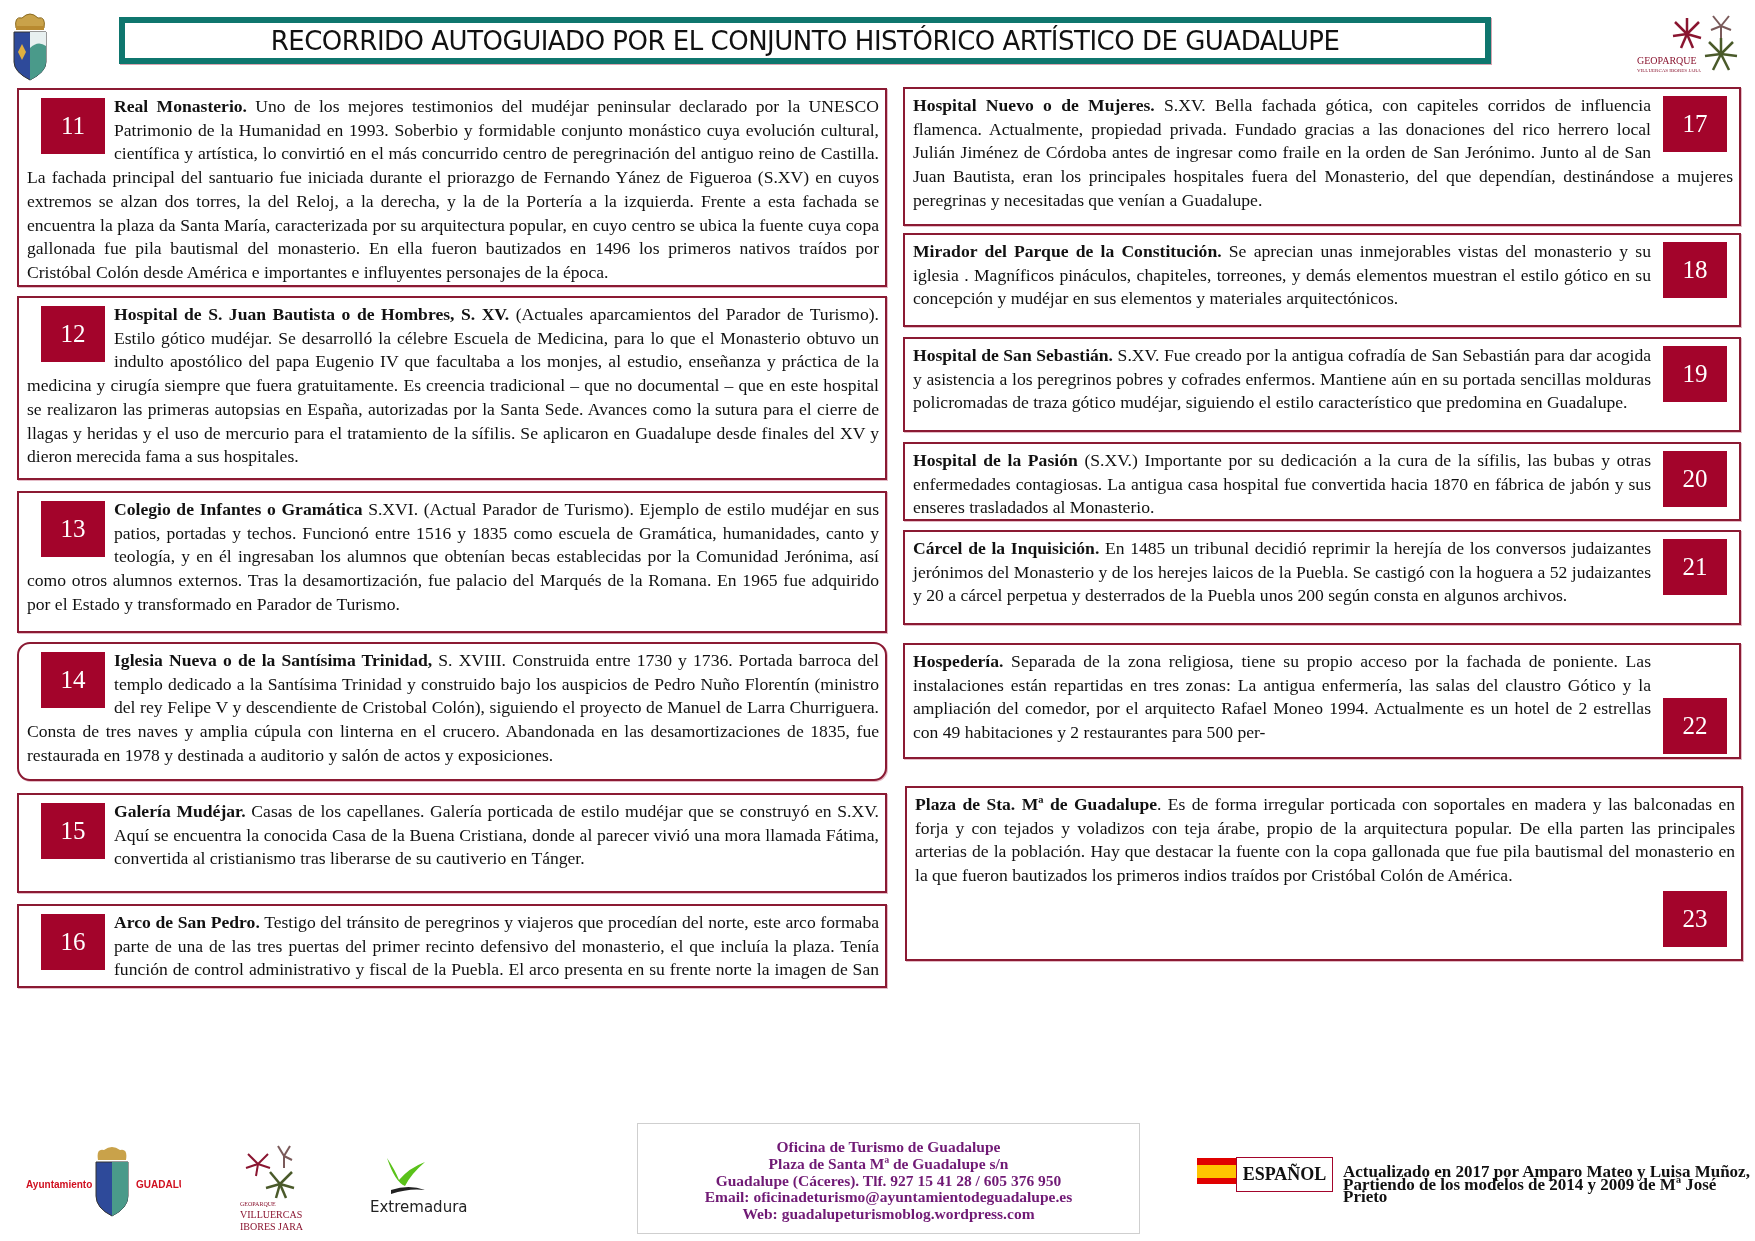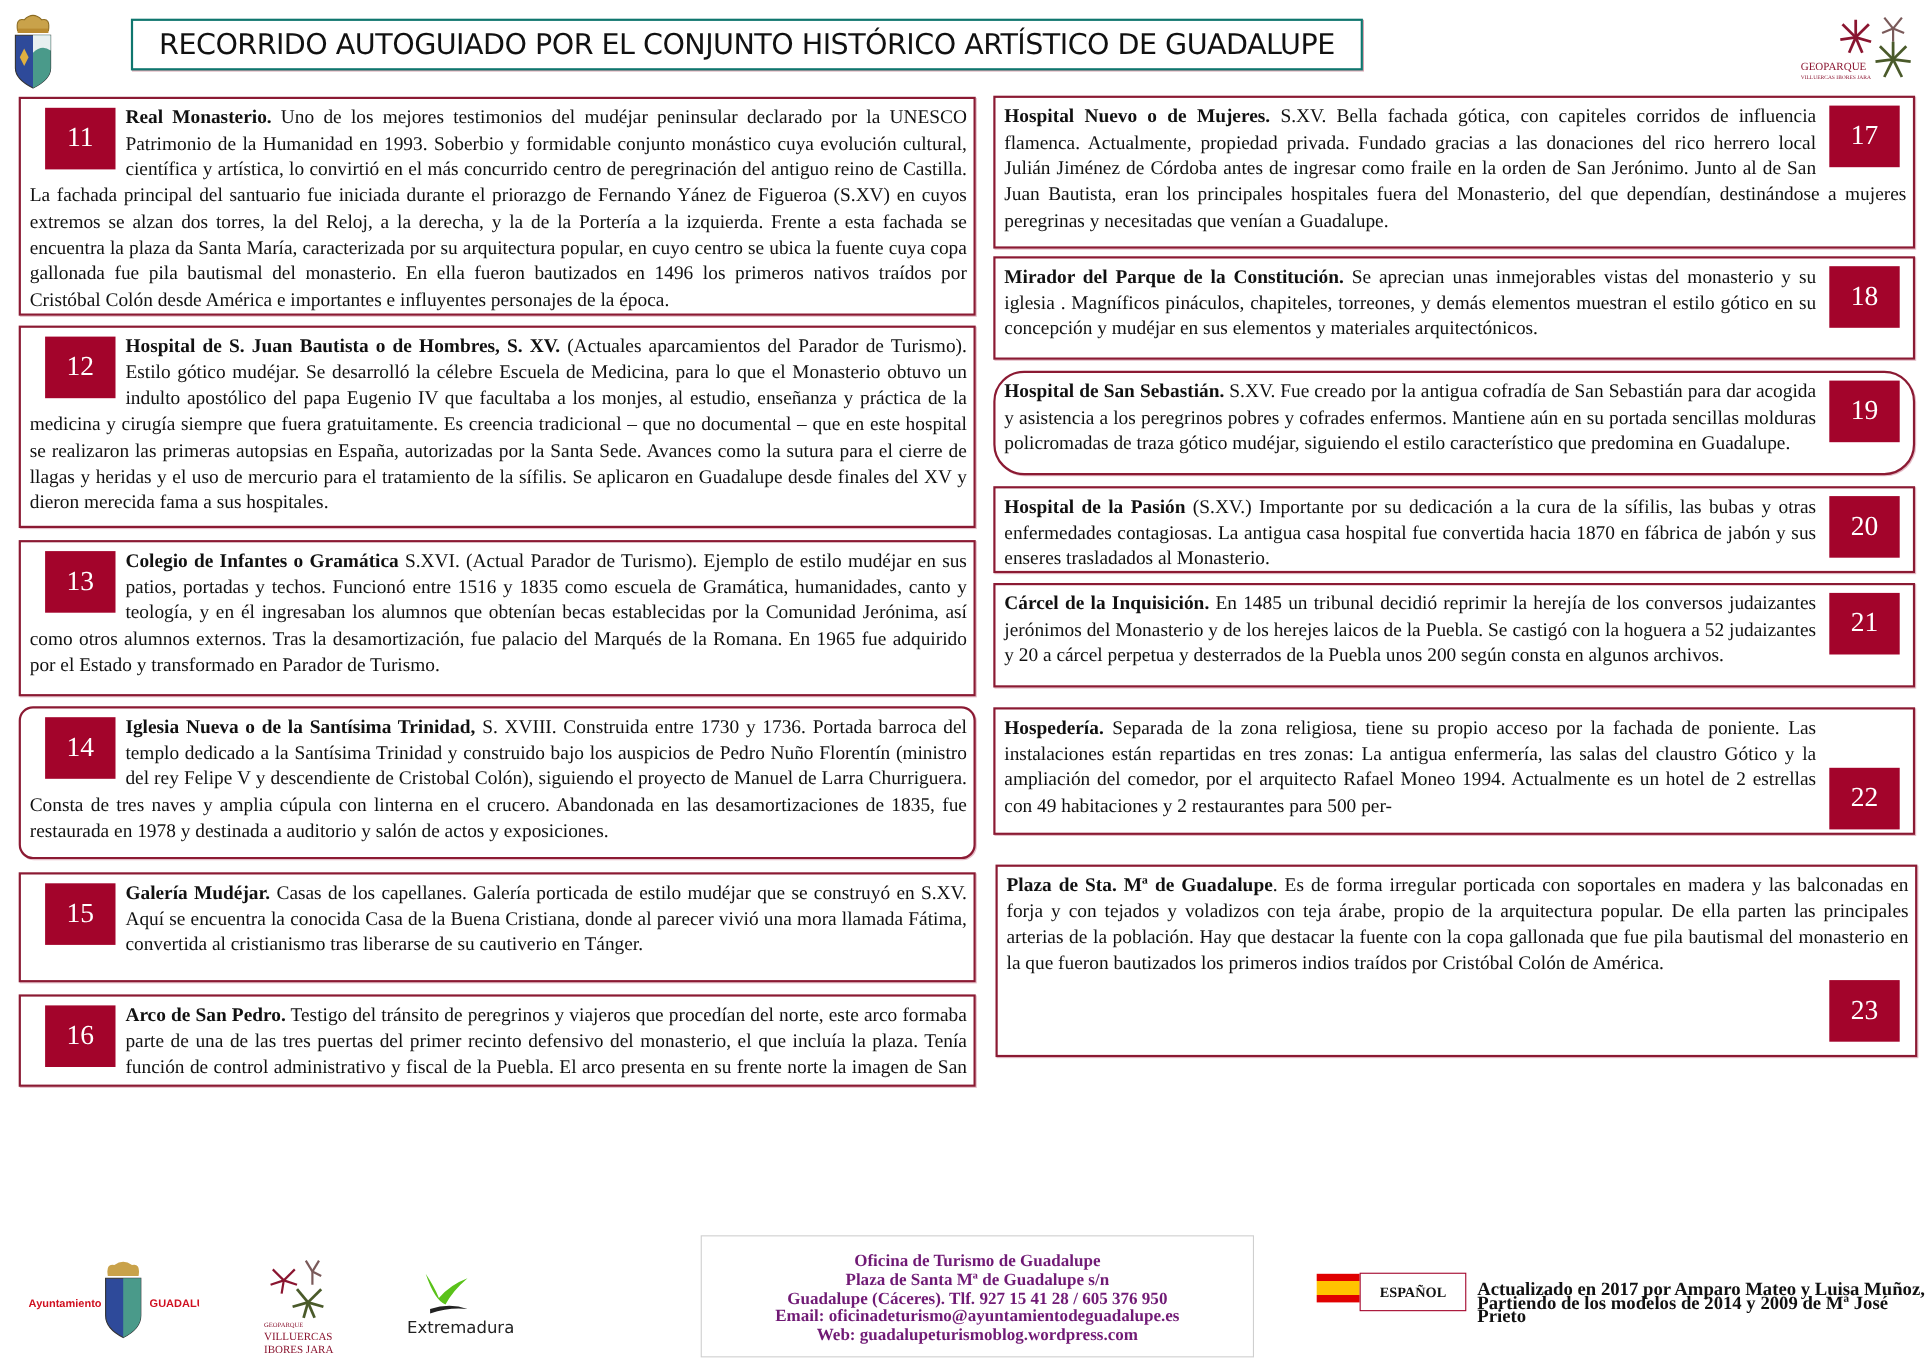--- a/index.html
+++ b/index.html
@@ -1,41 +1,41 @@
 <!DOCTYPE html>
 <html><head>
 <meta charset="utf-8">
 <style>
   * { box-sizing: border-box; margin: 0; padding: 0; }
   html, body { width: 1755px; height: 1241px; background: #ffffff; overflow: hidden; }
   body { position: relative; font-family: "Liberation Serif", "DejaVu Serif", serif; color: #111; }
 
   .header-logo-left { position: absolute; left: 8px; top: 10px; width: 44px; height: 72px; }
-  .title-box { position: absolute; left: 119px; top: 17px; width: 1120px; height: 47px;
-    border: 2px solid #0f766e; box-shadow: 1px 1px 0 #d9a3b0; display: flex; align-items: center; justify-content: center; }
+  .title-box { position: absolute; left: 119px; top: 17px; width: 1372px; height: 47px;
+    border: 6px solid #0f766e; box-shadow: 1px 1px 0 #d9a3b0; display: flex; align-items: center; justify-content: center; }
   .title-text { font-family: "DejaVu Sans", sans-serif; font-size: 26px; letter-spacing: -0.5px; color: #111; }
   .header-logo-right { position: absolute; left: 1635px; top: 12px; width: 115px; height: 66px; }
 
   .card { position: absolute; border: 2px solid #8b1a33; box-shadow: 1px 1px 0 #e5bcc7; background: #fff;
     font-size: 17.6px; line-height: 23.7px; text-align: justify; padding: 5px 6px 4px 8px; overflow: hidden; }
   .badge { background: #a3042b; color: #fff; font-family: "Liberation Serif", serif; font-size: 25px;
     width: 64px; height: 56px; display: flex; align-items: center; justify-content: center; }
   .badge.left { float: left; margin: 3px 9px 2px 14px; }
   .badge.right { float: right; margin: 2px 6px 2px 12px; }
   .card b { font-weight: bold; }
 
   .footer-logo { position: absolute; }
   .contact-box { position: absolute; left: 637px; top: 1123px; width: 503px; height: 111px;
     border: 1.5px solid #cfcfcf; text-align: center; color: #701a75; font-weight: bold;
     font-family: "Liberation Serif", serif; font-size: 15.5px; line-height: 16.8px; padding-top: 15px; }
   .flag { position: absolute; left: 1197px; top: 1158px; width: 40px; height: 26px;
     background: linear-gradient(#e00000 0 25%, #ffc400 25% 75%, #e00000 75% 100%); }
   .lang-box { position: absolute; left: 1236px; top: 1157px; width: 97px; height: 35px;
     border: 1.5px solid #a3042b; display: flex; align-items: center; justify-content: center;
-    font-weight: bold; font-size: 13px; background: #fff; }
+    font-weight: bold; font-size: 18px; background: #fff; }
   .credits { position: absolute; left: 1343px; top: 1166px; font-size: 17px; line-height: 12.5px; font-weight: bold; color: #111; }
 </style>
 </head>
 <body>
 
 <div class="header-logo-left">
   <svg width="44" height="72" viewBox="0 0 44 72">
     <path d="M8 18 Q6 6 14 8 Q22 0 30 8 Q38 6 36 18 Z" fill="#c9a24a" stroke="#8a6a20"></path>
     <rect x="8" y="16" width="28" height="4" fill="#b88a30"></rect>
     <path d="M6 22 H38 V52 Q38 62 22 70 Q6 62 6 52 Z" fill="#2e4a9a" stroke="#333"></path>
@@ -114,21 +114,21 @@
 <div class="card" style="left:903px; top:87px; width:838px; height:139px;">
   <div class="badge right">17</div>
   <b>Hospital Nuevo o de Mujeres.</b><span> S.XV. Bella fachada gótica, con capiteles corridos de influencia flamenca. Actualmente, propiedad privada. Fundado  gracias a las donaciones del rico herrero local Julián Jiménez de Córdoba antes de ingresar como fraile en la orden de San Jerónimo. Junto al de San Juan Bautista, eran los principales hospitales fuera del Monasterio, del que dependían, destinándose a mujeres peregrinas y necesitadas que venían  a Guadalupe.</span>
 </div>
 
 <div class="card" style="left:903px; top:233px; width:838px; height:94px;">
   <div class="badge right">18</div>
   <b>Mirador del Parque de la Constitución.</b><span> Se aprecian unas inmejorables vistas del monasterio y su iglesia . Magníficos pináculos, chapiteles, torreones, y demás elementos muestran el estilo gótico en su concepción y mudéjar en sus elementos y materiales arquitectónicos.</span>
 </div>
 
-<div class="card" style="left:903px; top:337px; width:838px; height:95px;border-radius:28px;">
+<div class="card" style="left:903px; top:337px; width:838px; height:95px;">
   <div class="badge right">19</div>
   <b>Hospital de San Sebastián.</b><span> S.XV. Fue creado por la antigua cofradía de San Sebastián para dar acogida y asistencia a los peregrinos pobres y cofrades enfermos. Mantiene aún en su portada sencillas molduras policromadas de traza gótico mudéjar, siguiendo el estilo característico que predomina en Guadalupe.</span>
 </div>
 
 <div class="card" style="left:903px; top:498px; width:838px; height:79px; margin-top:-56px;">
   <div class="badge right">20</div>
   <b>Hospital de la Pasión</b><span> (S.XV.) Importante por su dedicación a la cura de la sífilis, las bubas y otras enfermedades contagiosas. La antigua casa hospital fue convertida hacia 1870 en fábrica de jabón y sus enseres trasladados al Monasterio.</span>
 </div>
 
 <div class="card" style="left:903px; top:530px; width:838px; height:95px;">

